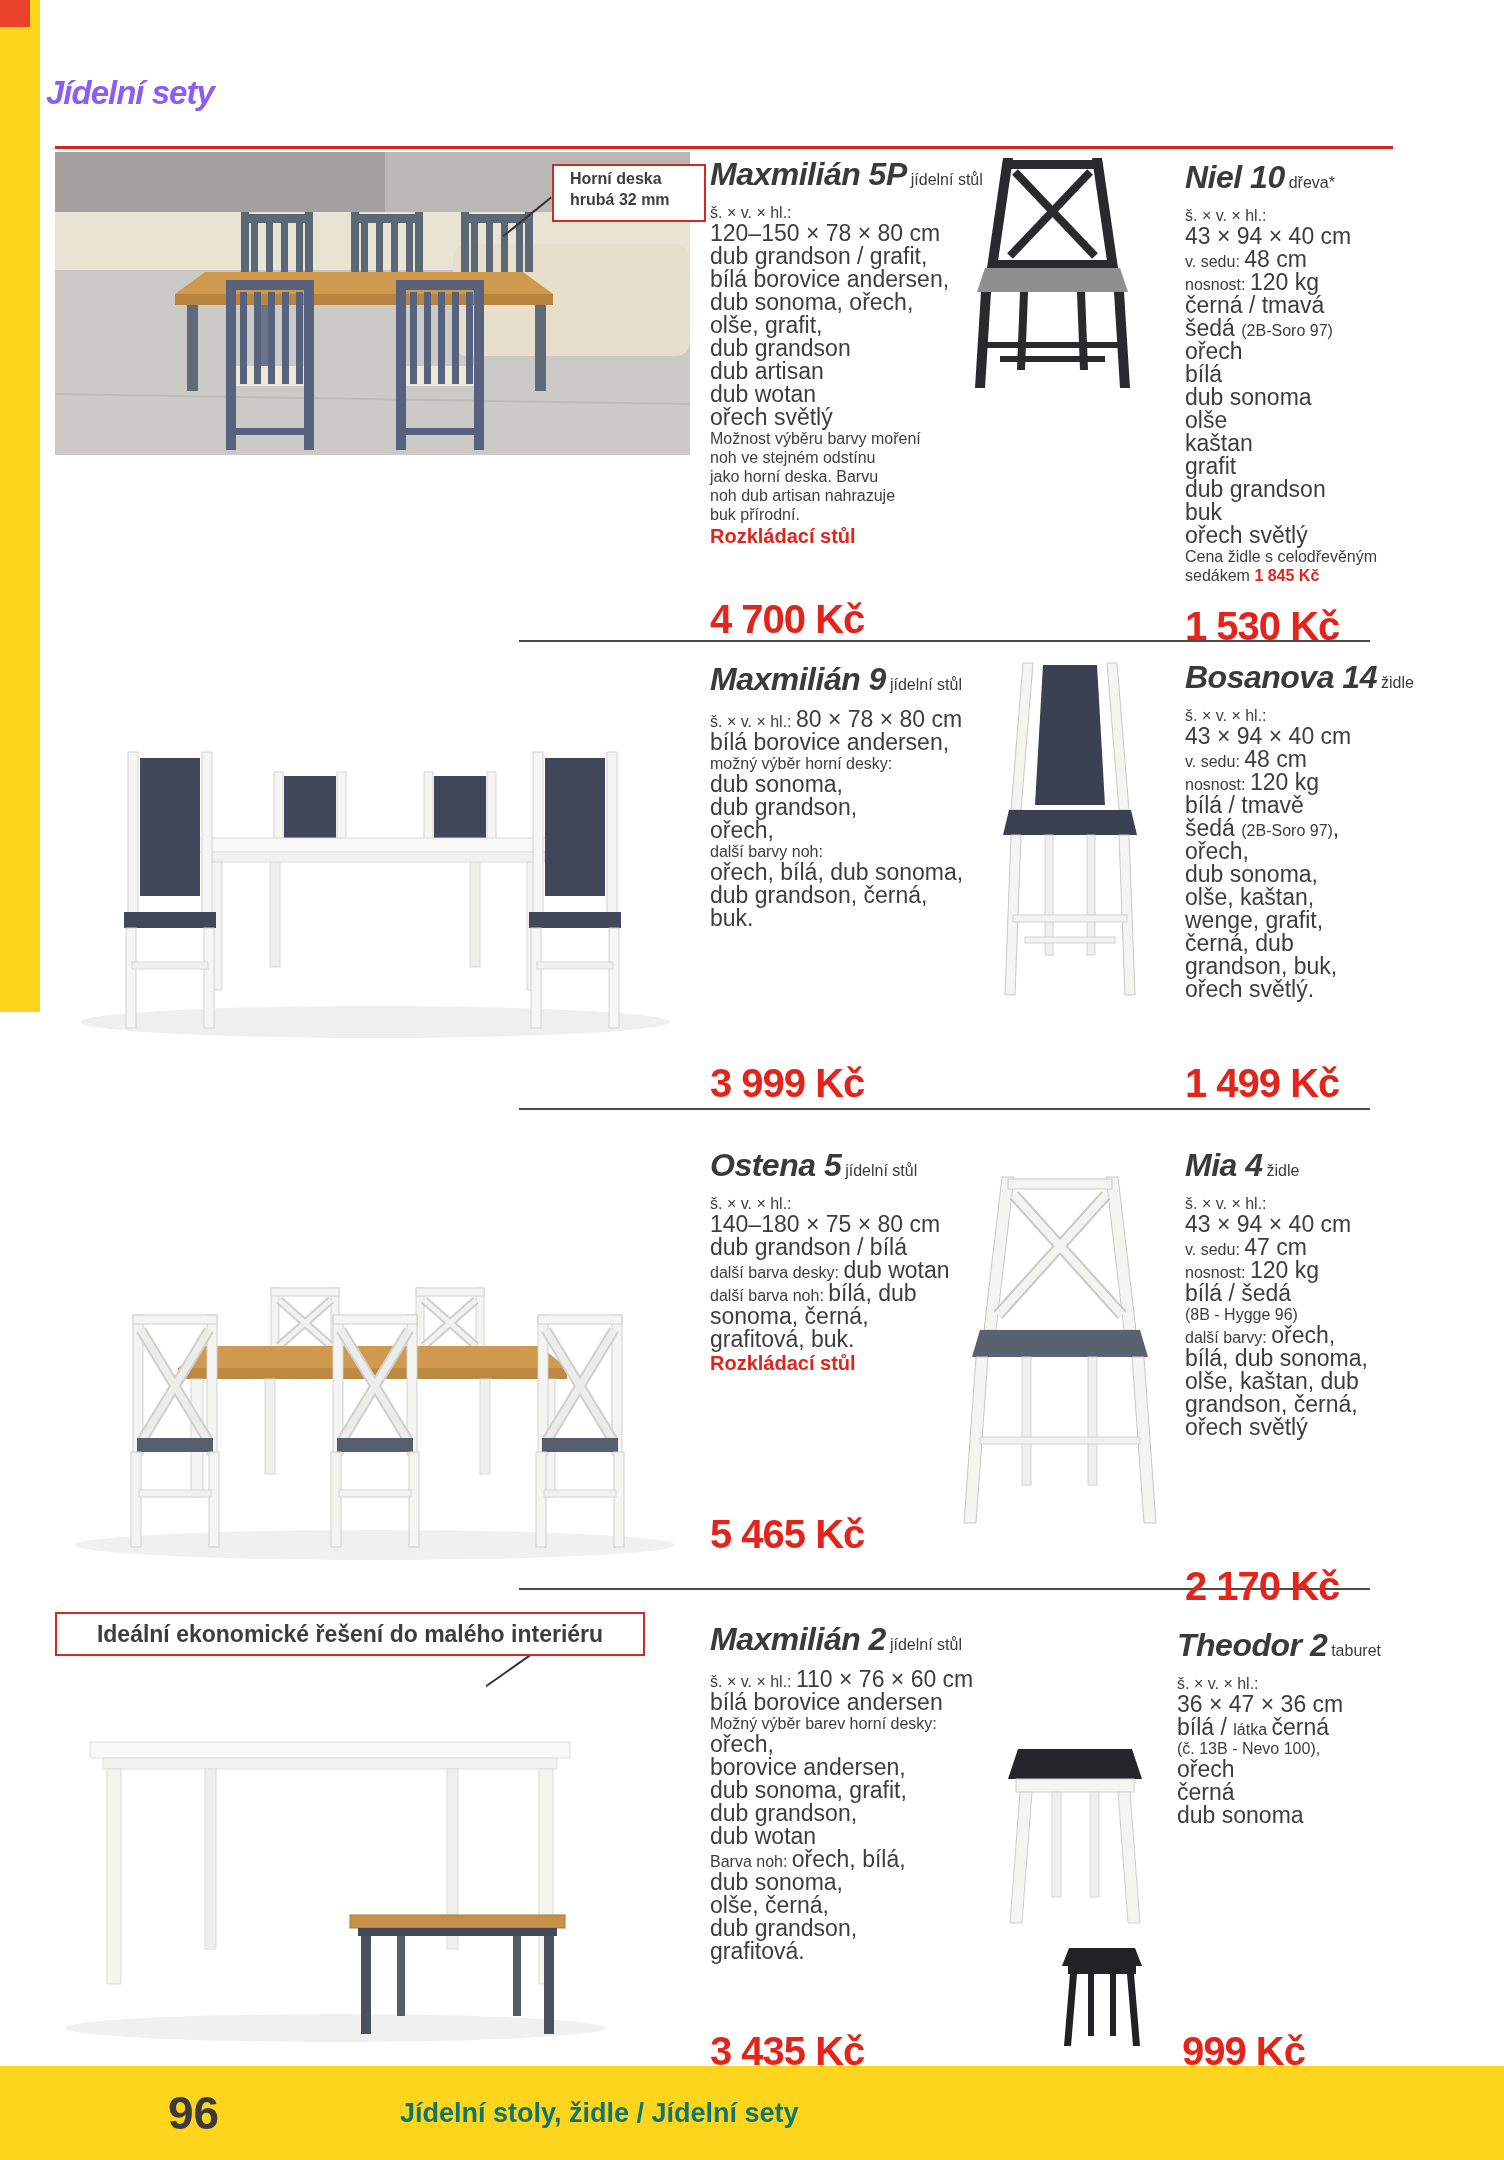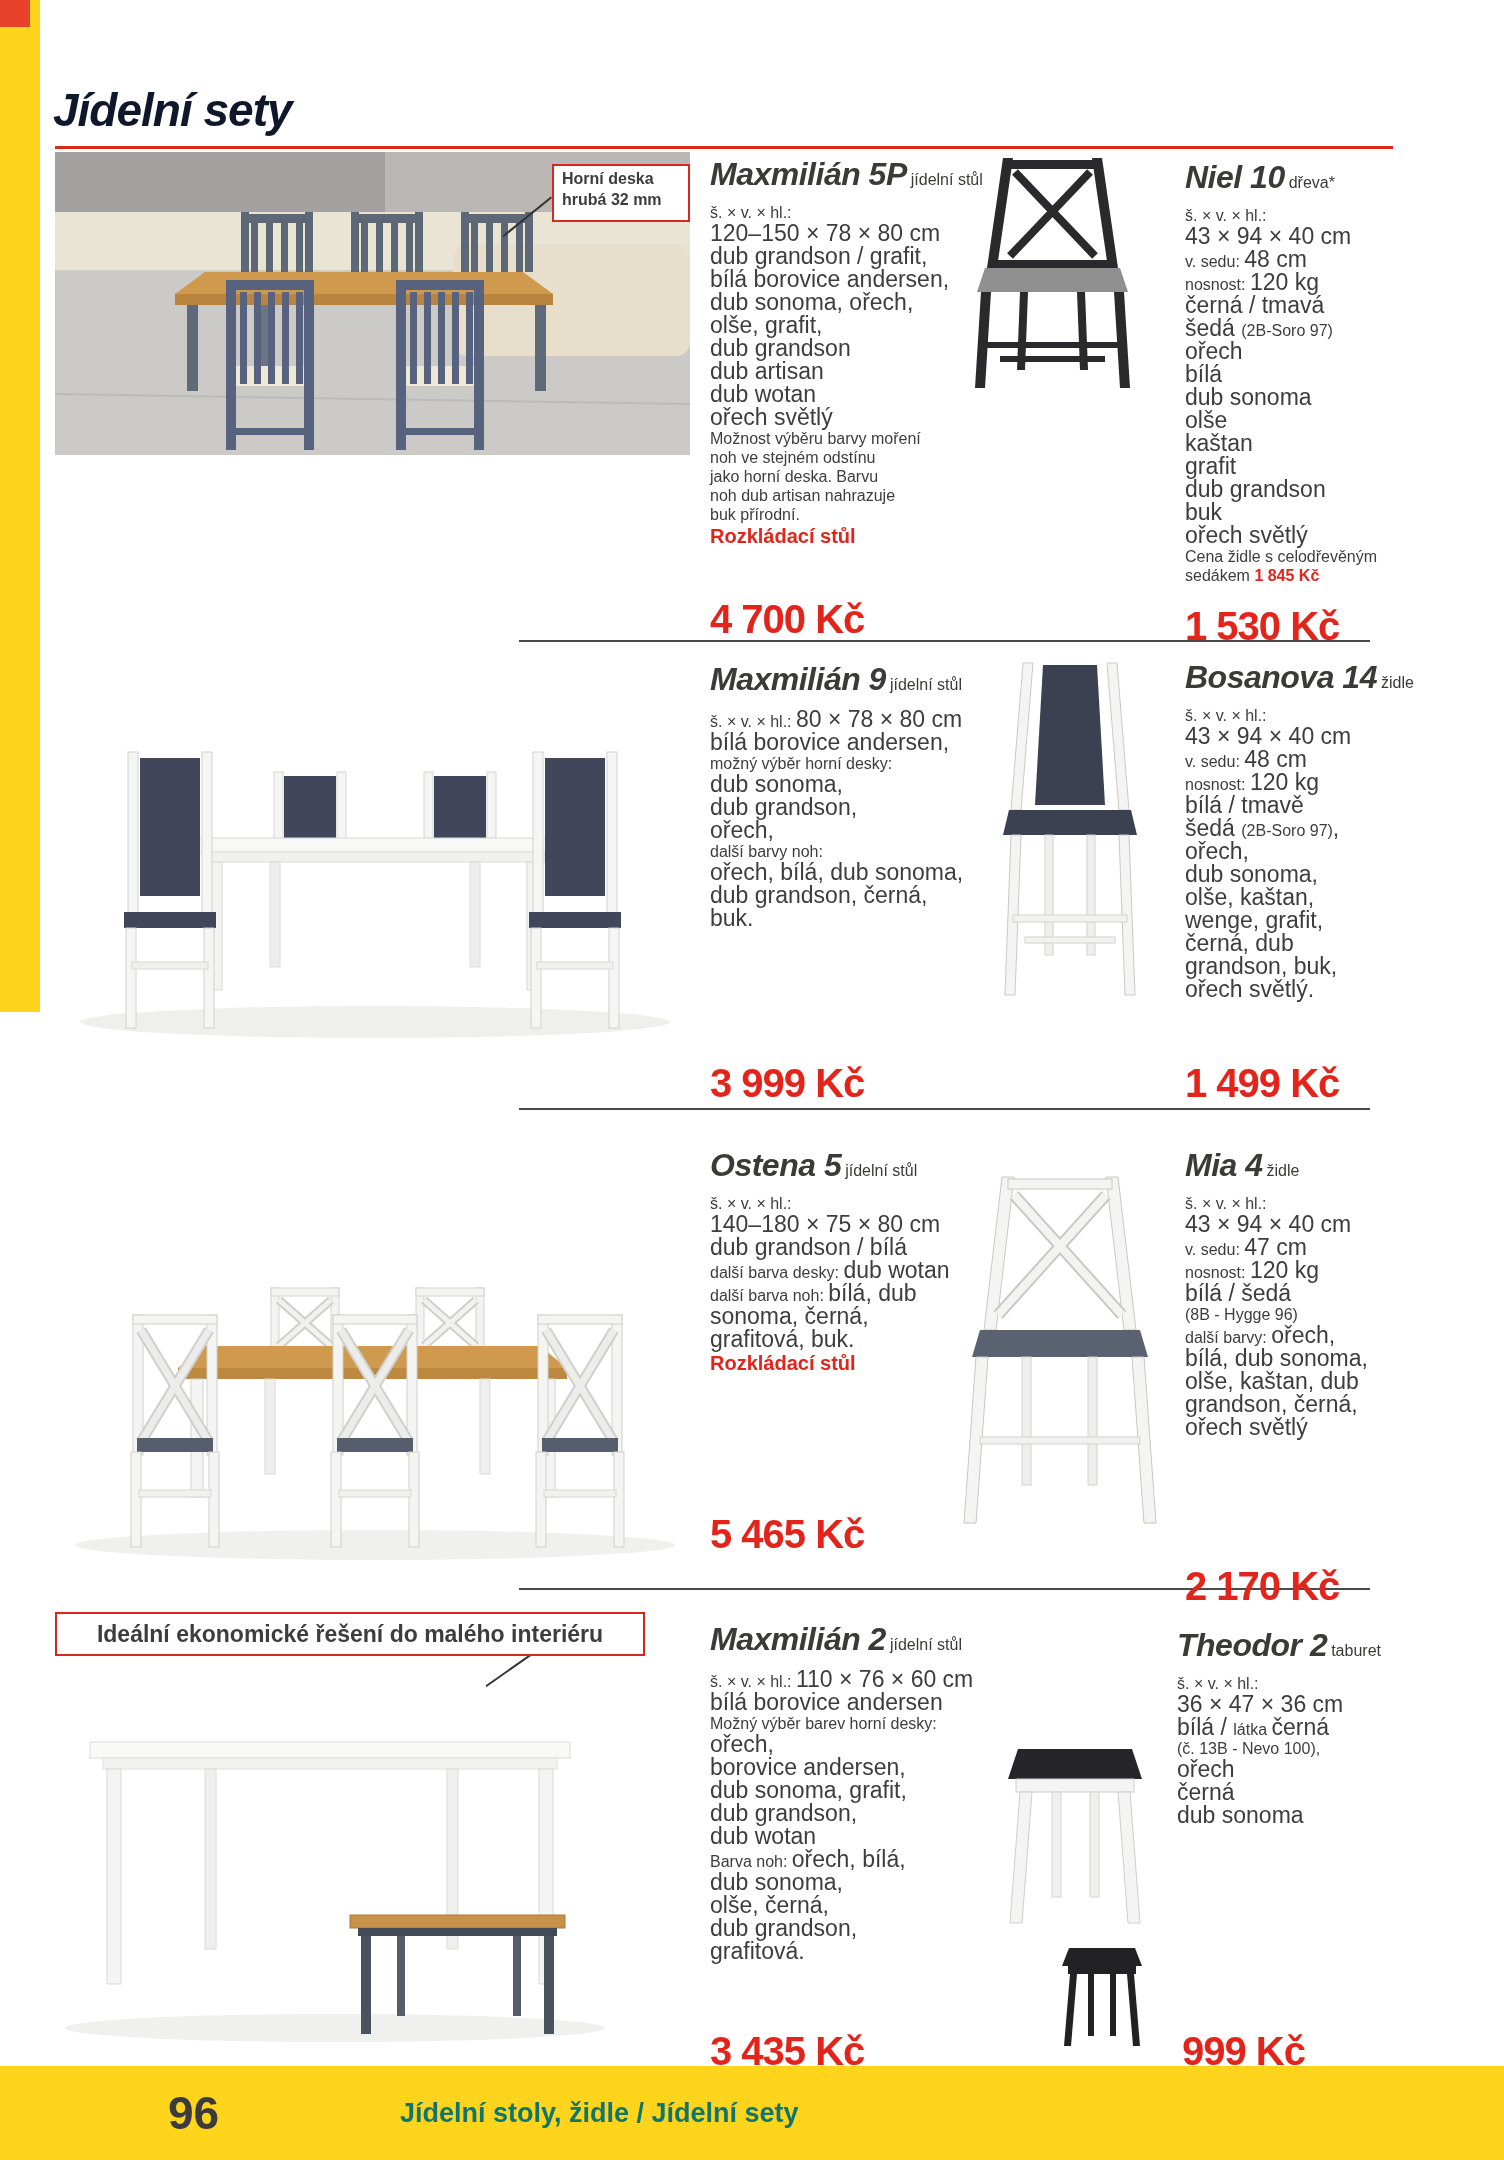--- a/index.html
+++ b/index.html
@@ -1,31 +1,31 @@
 <!DOCTYPE html>
 <html lang="cs"><head>
 <meta charset="utf-8">
 <style>
   html,body{margin:0;padding:0;background:#ffffff;}
   .page{position:relative;width:1504px;height:2160px;background:#fff;overflow:hidden;
         font-family:"Liberation Sans",sans-serif;color:#3d3d3d;}
   
   .side-strip{position:absolute;left:0;top:0;width:40px;height:1012px;background:#ffd41c;}
   .corner-square{position:absolute;left:0;top:0;width:30px;height:27px;background:#e8432a;}
-  .page-title{position:absolute;left:53px;top:52px;font-size:46px;font-weight:bold;font-style:italic;
-              letter-spacing:-1px;color:#0f172a;}
+  .page-title{position:absolute;left:46px;top:52px;font-size:33px;font-weight:bold;font-style:italic;
+              letter-spacing:-1px;color:#8b5cf6;}
   .page-subtitle{position:absolute;left:322px;top:88px;font-size:21px;font-style:italic;color:#3a3a39;}
   .red-rule{position:absolute;left:55px;top:146px;width:1338px;height:3px;background:#d7281c;}
   .sep{position:absolute;left:519px;width:851px;height:2px;background:#4a4a4a;}
   
   .photo{position:absolute;}
   .photo svg{display:block;width:100%;height:100%;}
   
   .callout1{position:absolute;left:552px;top:164px;width:118px;height:50px;background:#fff;
-            border:2px solid #d7281c;padding:2px 8px;font-size:16px;font-weight:bold;line-height:21px;color:#3d3d3d;}
+            border:2px solid #d7281c;padding:2px 16px;font-size:16px;font-weight:bold;line-height:21px;color:#3d3d3d;}
   .callout4{position:absolute;left:55px;top:1612px;width:586px;height:40px;background:#fff;border:2px solid #d7281c;
             text-align:center;font-size:23px;font-weight:bold;line-height:40px;color:#3d3d3d;}
   .leader{position:absolute;height:2px;background:#333;transform-origin:left top;}
   
   .product{position:absolute;}
   .pname{margin:0 0 4px 0;font-size:32px;line-height:38px;font-weight:bold;font-style:italic;
          letter-spacing:-0.5px;color:#3a3a39;white-space:nowrap;}
   .ptype{font-size:16px;font-weight:normal;font-style:normal;margin-left:4px;letter-spacing:0;}
   .spec-line{white-space:nowrap;}
   .seg-sm{font-size:16px;line-height:19px;}

